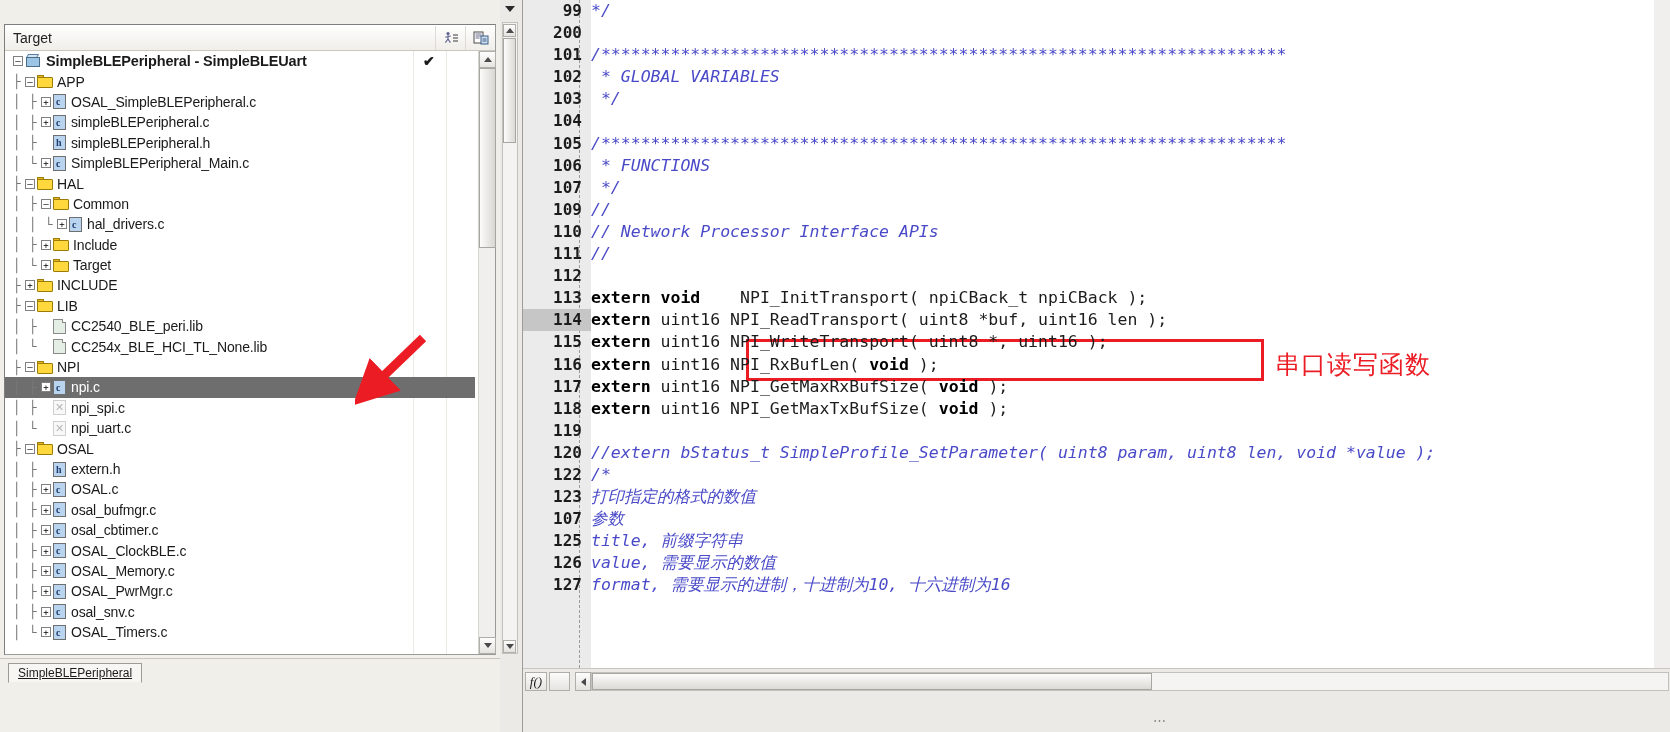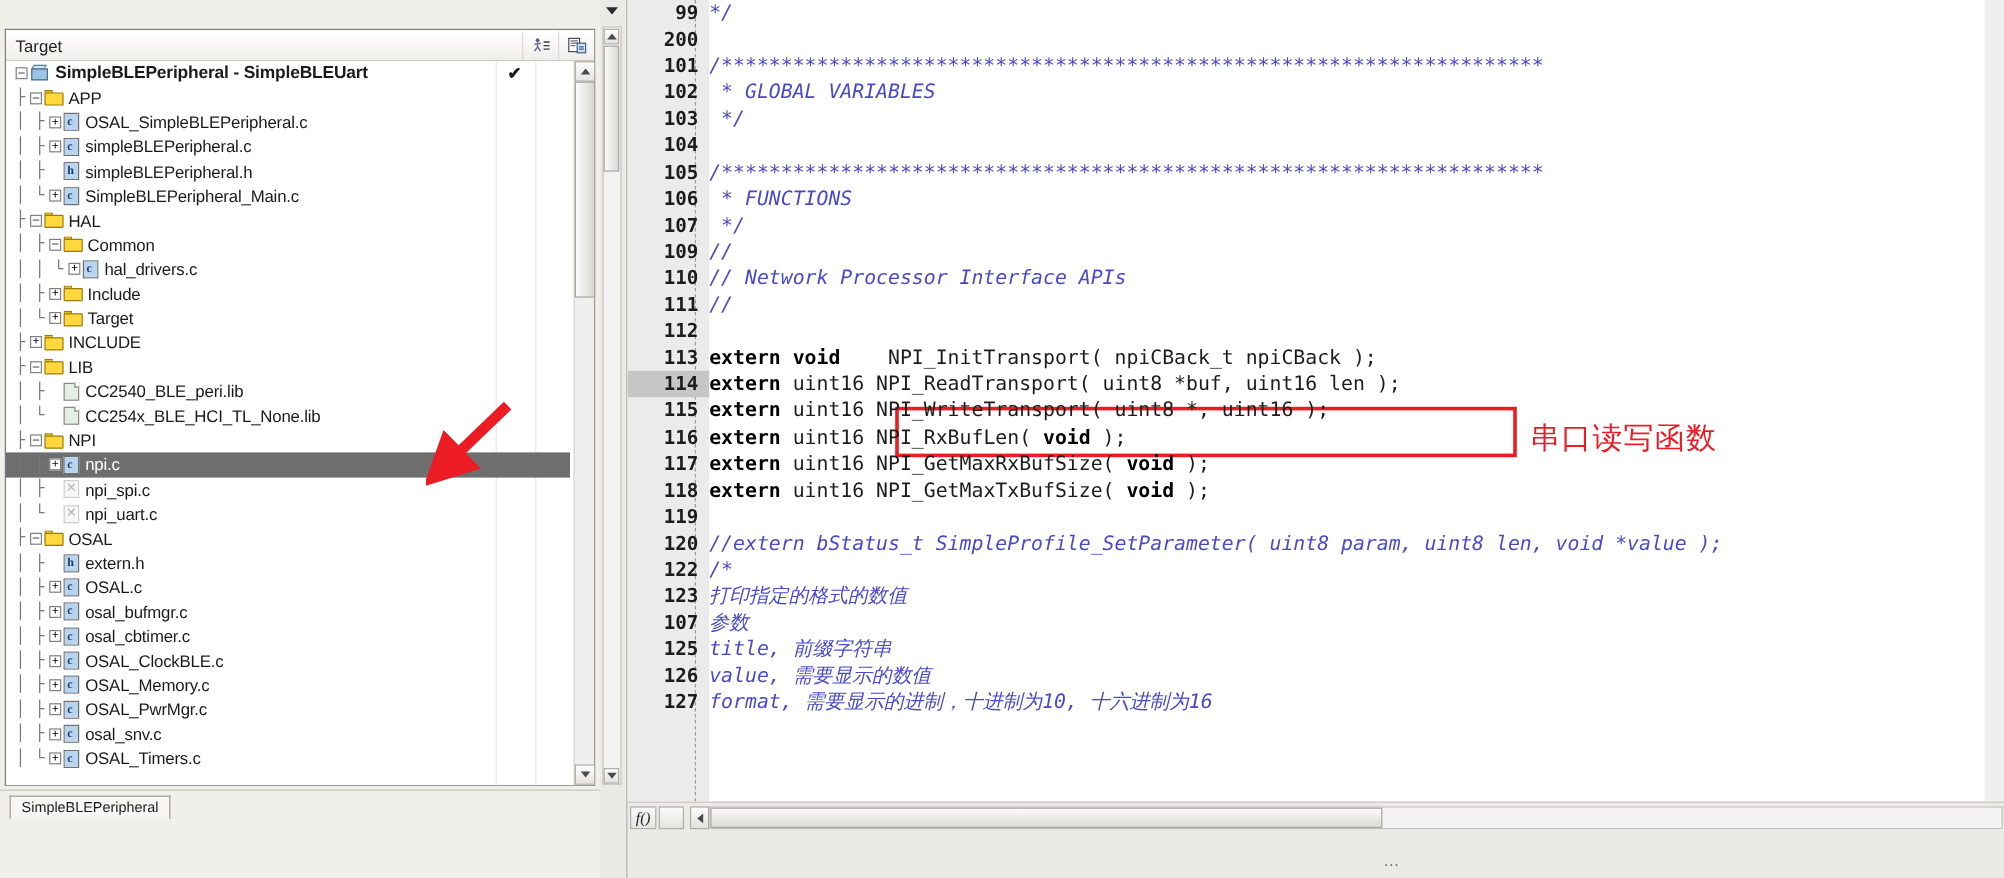--- a/index.html
+++ b/index.html
@@ -225,21 +225,21 @@
     border-top: 1px solid #c8c5bf;
   }
   .ws-tab {
     position:absolute; left: 8px; top: 4px;
     height: 20px;
     padding: 4px 9px;
     display: flex; align-items: center;
     background: #f7f6f3;
     border: 1px solid #9d9b96;
     border-bottom-color:#f1efea;
-    font-size: 12px; color: #1b1b1b;
+    font-size: 12px; color: #1b1b1b; text-decoration: underline;
   }
 
   
   #splitcol {
     position:absolute; left:500px; top:0;
     width: 22px; height: 732px;
     background:#eceae6;
   }
   #splitcol .topbtn {
     position:absolute; left:2px; top:1px;

